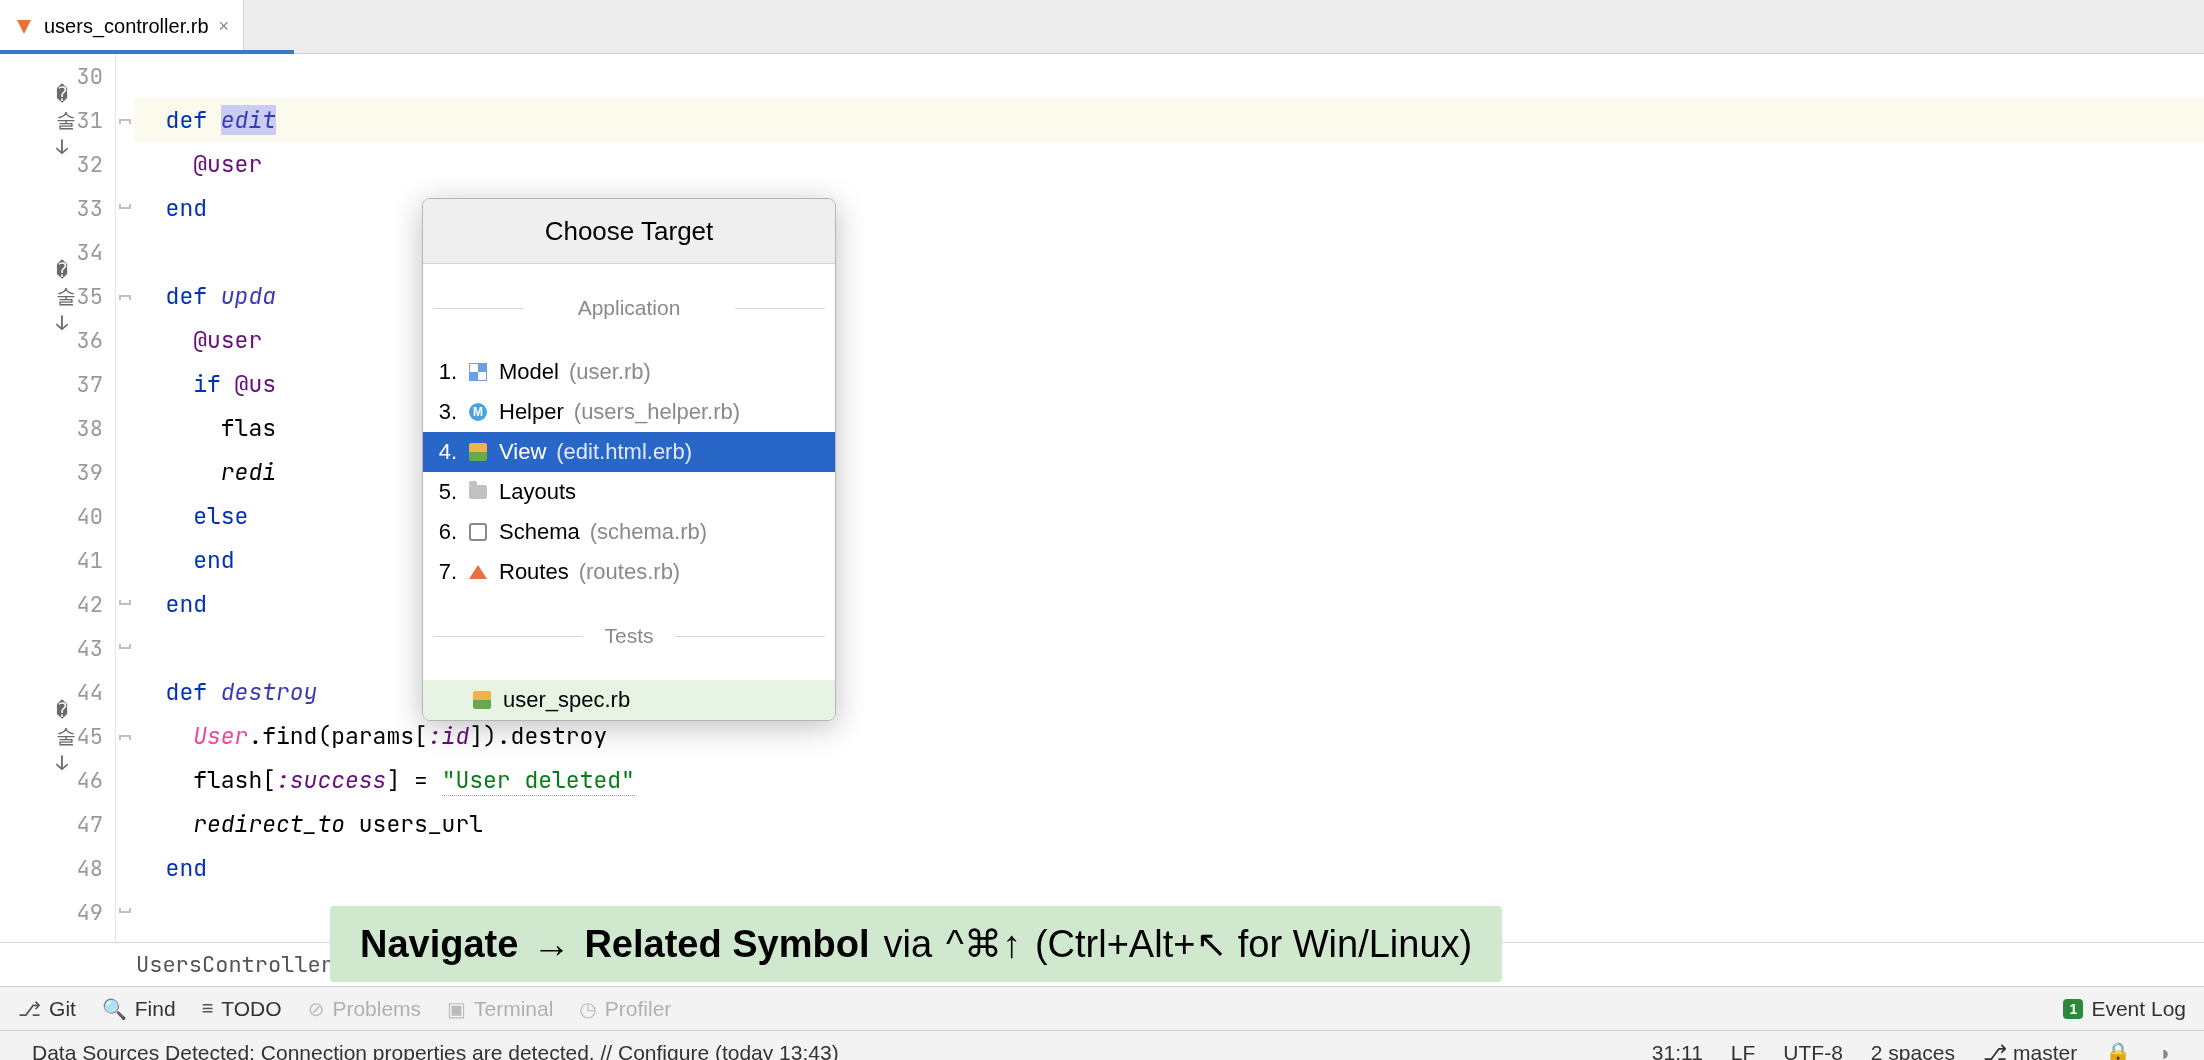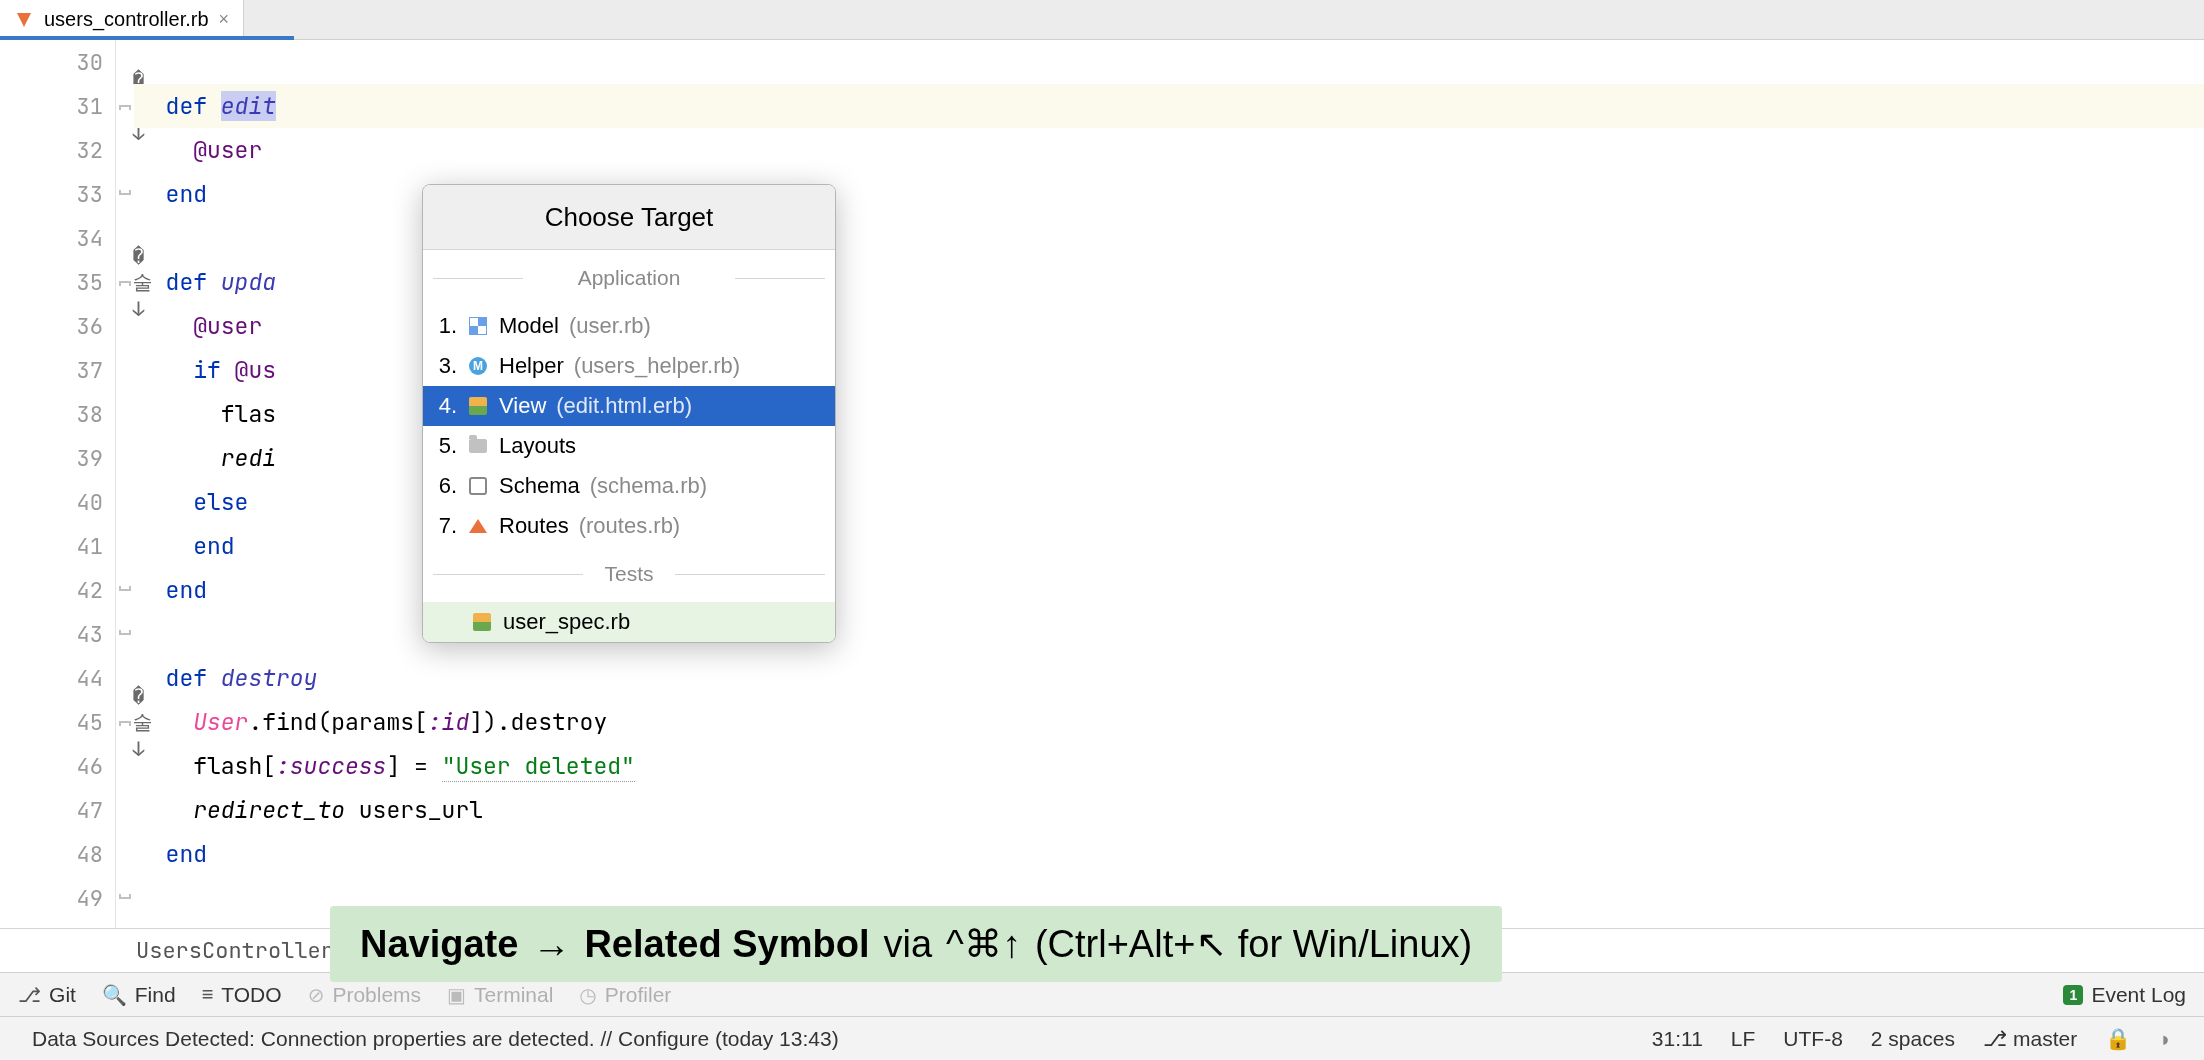--- a/index.html
+++ b/index.html
@@ -1,28 +1,28 @@
 <!DOCTYPE html>
 <html><head>
 <meta charset="utf-8">
 <style>
   * { margin:0; padding:0; box-sizing:border-box; }
   html,body { width:2204px; height:1060px; font-family: "JetBrains Mono", Menlo, Consolas, monospace; background:#fff; color:#000; overflow:hidden; }
   .nonmono { font-family: -apple-system, "Segoe UI", Arial, sans-serif; }
 
   
-  .tab-bar { height:40px; background:#ececec; border-bottom:1px solid #d0d0d0; display:flex; align-items:stretch; position:relative; }
+  .tab-bar { height:54px; background:#ececec; border-bottom:1px solid #d0d0d0; display:flex; align-items:stretch; position:relative; }
   .tab { display:flex; align-items:center; gap:10px; padding:0 14px; background:#fff; border-right:1px solid #d0d0d0; font-size:20px; }
   .tab .close { font-size:18px; color:#888; }
   .tab-underline { position:absolute; left:0; bottom:-1px; height:4px; width:294px; background:#3a79c7; }
   .ruby-icon { width:20px; height:20px; display:inline-block; }
 
   
   .editor { position:relative; display:flex; height:calc(100% - 40px - 44px - 44px - 44px); background:#fff;}
-  .gutter { width:116px; background:#fff; border-right:1px solid #e5e5e5; display:flex; flex-direction:column;align-items:flex-end; }
+  .gutter { width:116px; background:#fff; border-right:1px solid #e5e5e5; display:flex; flex-direction:column; }
   .gline { height:44px; display:flex; align-items:center; justify-content:flex-end; padding-right:12px; color:#9a9a9a; font-size:22px; position:relative;}
   .gline .ov { position:absolute; left:56px; width:28px; height:28px; display:flex; align-items:center; justify-content:center; }
   .fold-col { width:18px; background:#fff; border-right:0; display:flex; flex-direction:column;}
   .fline { height:44px; display:flex; align-items:center; justify-content:center; color:#c0c0c0; font-size:14px;}
   .fold-mark { width:12px; height:2px; background:#c0c0c0; position:relative;}
   .fold-mark::before,.fold-mark::after{content:"";position:absolute;width:2px;height:5px;background:#c0c0c0;}
   .fold-top::before{left:0;top:0;} .fold-top::after{right:0;top:0;}
   .fold-bot::before{left:0;bottom:0;} .fold-bot::after{right:0;bottom:0;}
 
   .code { flex:1; font-size:23px; line-height:44px; position:relative;}
@@ -43,21 +43,21 @@
   .warn-ico { color:#b58a00; font-size:24px;}
   .chev { color:#888; font-size:22px; padding:0 4px;}
 
   
   .stripe { position:absolute; top:40px; right:0; width:16px; height:calc(100% - 40px - 44px - 44px - 44px);}
   .mk { position:absolute; right:0; width:14px; height:8px; background:#f2c04b;}
 
   
   .popup { position:absolute; left:288px; top:144px; width:414px; background:#fff; border:1px solid #b5b5b5; border-radius:8px; box-shadow:0 6px 30px rgba(0,0,0,0.25); overflow:hidden; font-family:-apple-system,"Segoe UI",Arial,sans-serif;}
   .popup-title { text-align:center; background:#efefef; font-size:26px; padding:10px 0; border-bottom:1px solid #d5d5d5;}
-  .popup-section { text-align:center; color:#8a8a8a; font-size:21px; padding:6px 0; position:relative;}
+  .popup-section { text-align:center; color:#8a8a8a; font-size:21px; padding:22px 0; position:relative;}
   .popup-section::before,.popup-section::after{content:"";position:absolute;top:50%;height:1px;background:#d5d5d5;width:90px;}
   .popup-section::before{left:10px;} .popup-section::after{right:10px;}
   .popup-section.tests::before,.popup-section.tests::after{width:150px;}
   .pitem { display:flex; align-items:center; gap:10px; padding:4px 12px; font-size:22px; height:40px;}
   .pitem.selected { background:#2866c7; color:#fff;}
   .pitem .num { width:22px; text-align:right; color:#000;}
   .pitem.selected .num { color:#fff;}
   .pitem .ico { width:22px; height:22px; display:inline-flex; align-items:center; justify-content:center; font-size:14px;}
   .pitem .hint { color:#8a8a8a;}
   .pitem.selected .hint { color:#e0e9f8;}

